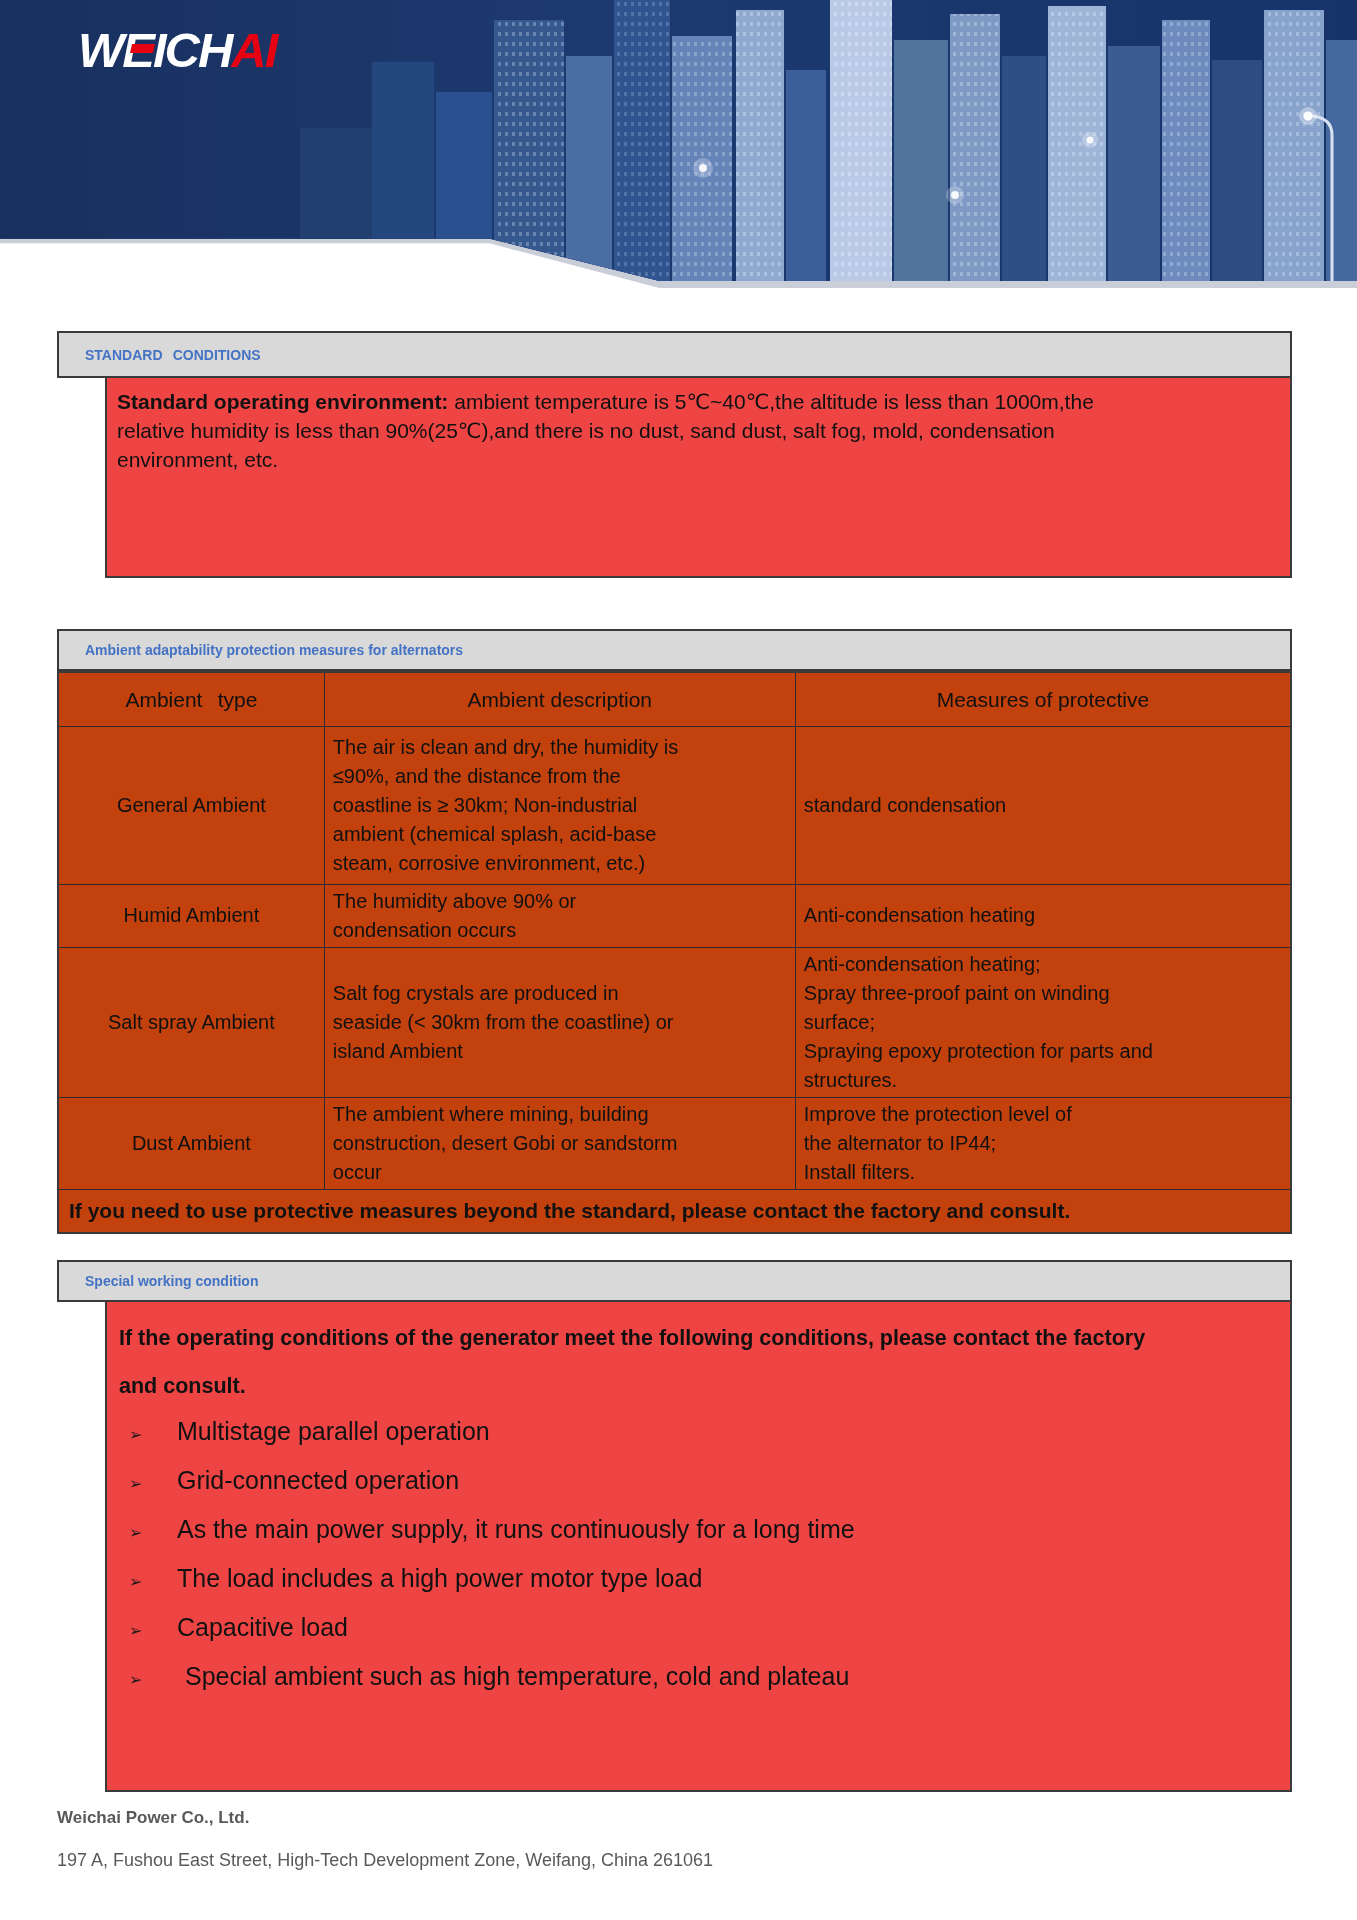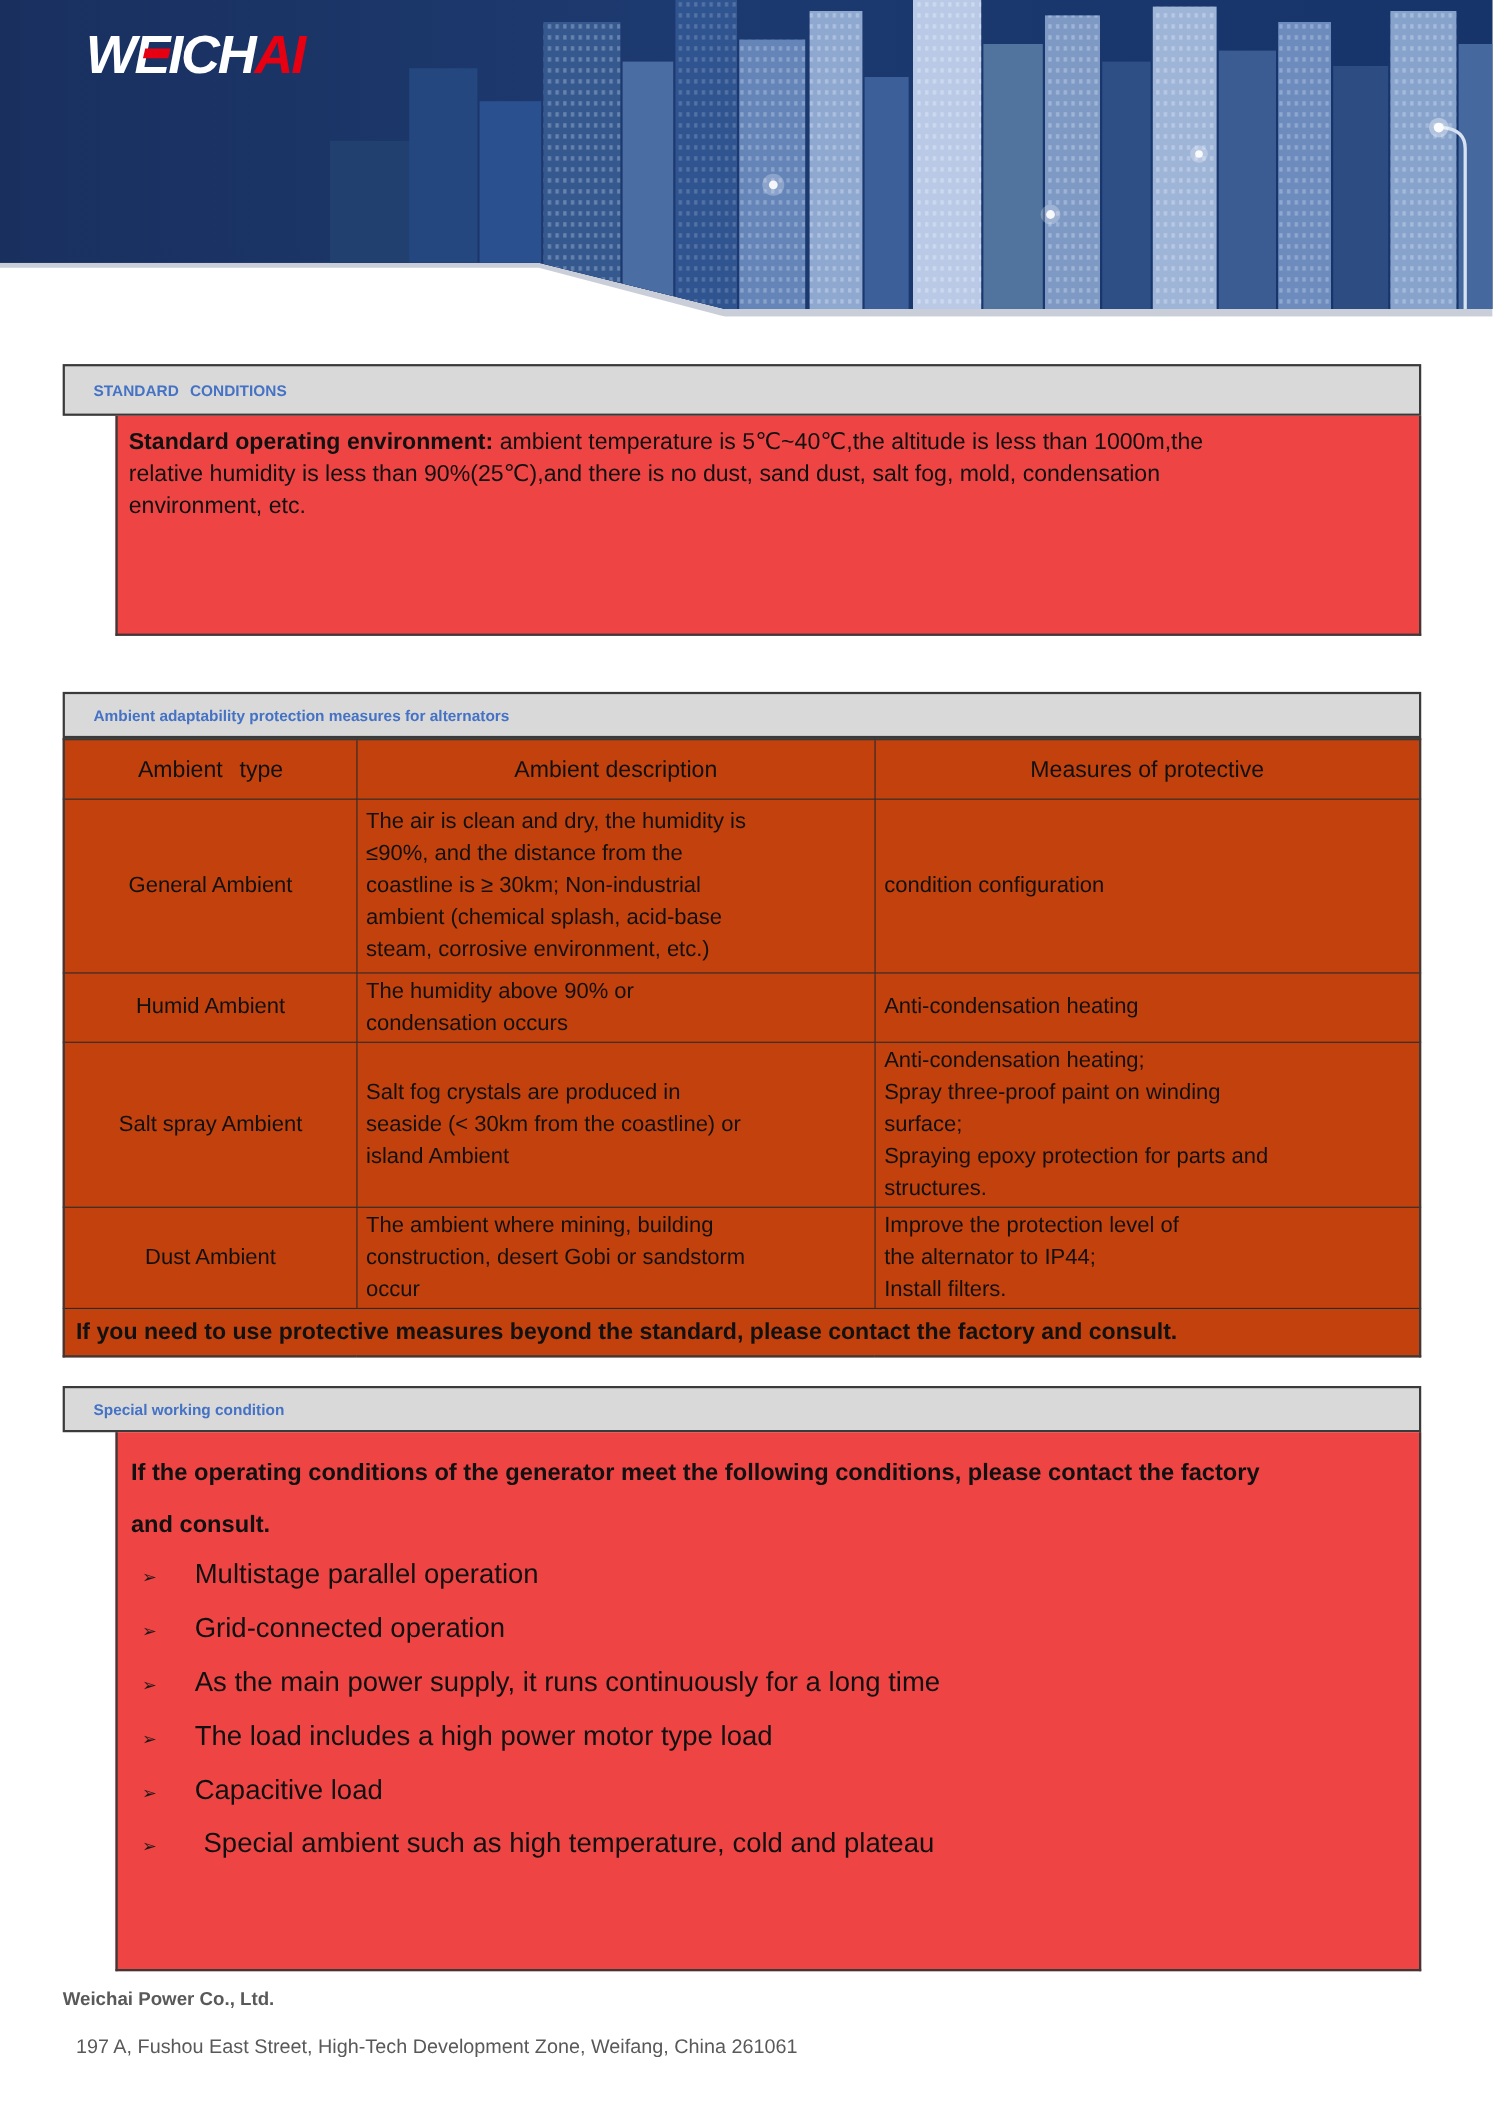--- a/index.html
+++ b/index.html
@@ -69,21 +69,21 @@
   
   #sec3{top:1260px;}
   #sec3 .sec-title{height:42px;}
   #sec3 .sec-body{height:490px;padding:12px 20px 0 12px;}
   #sec3 .intro{margin:0 0 8px 0;font-weight:bold;font-size:21.5px;line-height:48px;}
   .bullet{display:flex;align-items:baseline;margin:0 0 19px 0;padding-left:10px;line-height:27px;}
   .bullet .arrow{font-size:16px;color:#1a1a1a;width:48px;flex:0 0 48px;}
   .bullet .btext{font-size:25px;color:#111;}
   
   .footer-company{position:absolute;left:57px;top:1808px;font-size:17px;font-weight:bold;color:#595959;}
-  .footer-address{position:absolute;left:57px;top:1850px;font-size:18px;color:#595959;margin-left:12px;}
+  .footer-address{position:absolute;left:57px;top:1850px;font-size:18px;color:#595959;}
 </style>
 </head>
 <body>
 
 <div class="header-wrap">
   <div class="header-shade"></div>
   <div class="header">
     <svg viewBox="0 0 1357 281" preserveAspectRatio="none">
       <defs>
         <linearGradient id="bgG" x1="0" y1="0" x2="1" y2="0">
@@ -171,21 +171,21 @@
       <th>Ambient description</th>
       <th>Measures of protective</th>
     </tr>
     <tr style="height:158px;">
       <td class="cell-type">General Ambient</td>
       <td class="cell-desc pre">The air is clean and dry, the humidity is
 ≤90%, and the distance from the
 coastline is ≥ 30km; Non-industrial
 ambient (chemical splash, acid-base
 steam, corrosive environment, etc.)</td>
-      <td class="cell-meas pre">condition configuration</td>
+      <td class="cell-meas pre">standard condensation</td>
     </tr>
     <tr style="height:58px;">
       <td class="cell-type">Humid Ambient</td>
       <td class="cell-desc pre">The humidity above 90% or
 condensation occurs</td>
       <td class="cell-meas pre">Anti-condensation heating</td>
     </tr>
     <tr style="height:148px;">
       <td class="cell-type">Salt spray Ambient</td>
       <td class="cell-desc pre">Salt fog crystals are produced in

